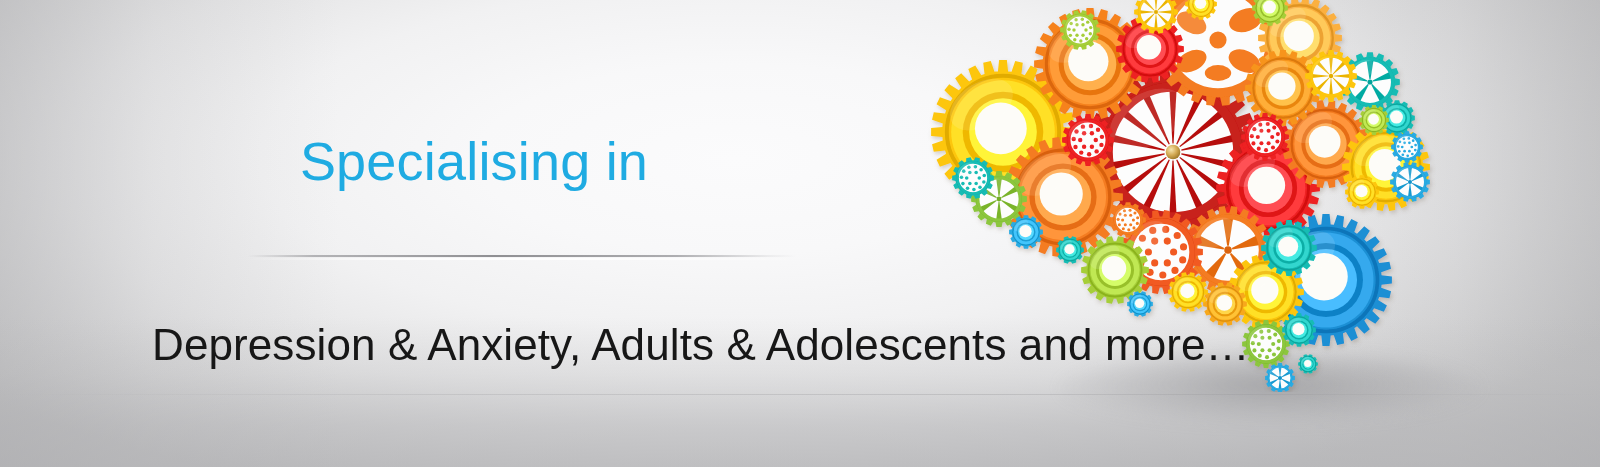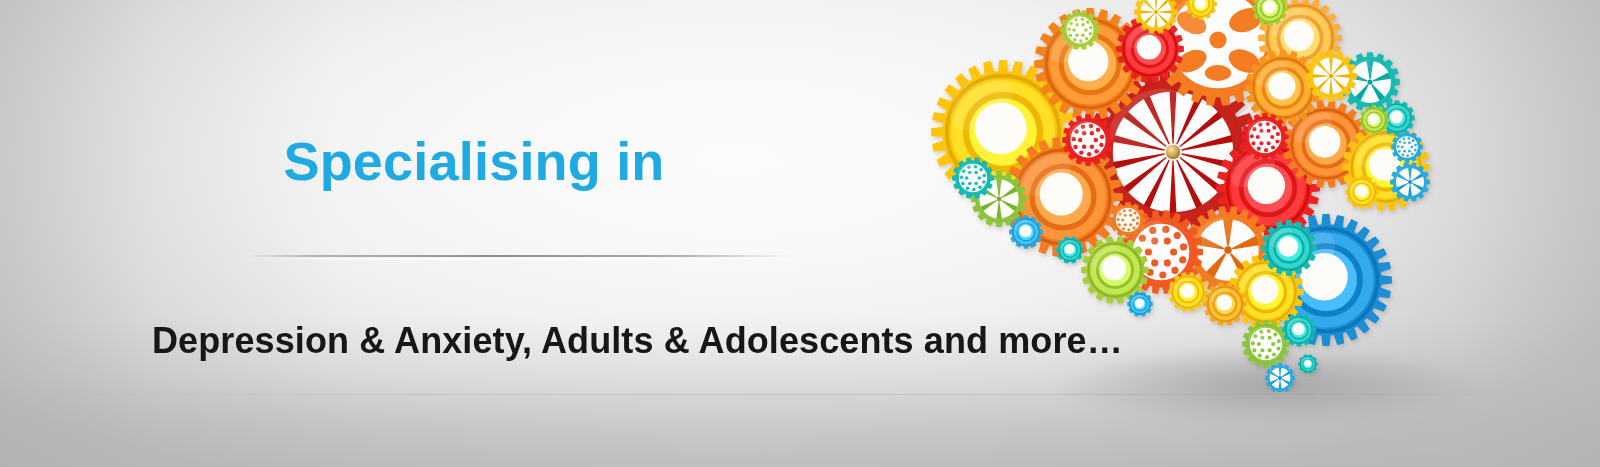--- a/index.html
+++ b/index.html
@@ -76,21 +76,21 @@
   }
   #headline {
     position: absolute;
     left: 0;
     top: 132px;
     width: 900px;
     text-align: center;
     padding-left: 48px;
     box-sizing: border-box;
     font-size: 54px;
-    font-weight: 700;
+    font-weight: 400;
     letter-spacing: 0.2px;
     color: #1fabe2;
     line-height: 1.08;
     white-space: nowrap;
   }
   #divider {
     position: absolute;
     left: 248px;
     top: 255px;
     width: 548px;
@@ -113,22 +113,22 @@
       rgba(255,255,255,0.0) 0%,
       rgba(255,255,255,0.85) 30%,
       rgba(255,255,255,0.95) 60%,
       rgba(255,255,255,0.3) 92%,
       rgba(255,255,255,0.0) 100%);
   }
   #subtitle {
     position: absolute;
     left: 152px;
     top: 320px;
-    font-size: 36px;
-    font-weight: 700;
+    font-size: 44px;
+    font-weight: 400;
     letter-spacing: 0.1px;
     color: #171717;
     white-space: nowrap;
   }
 
   
   #brain-graphic {
     position: absolute;
     left: 918px;
     top: -8px;

